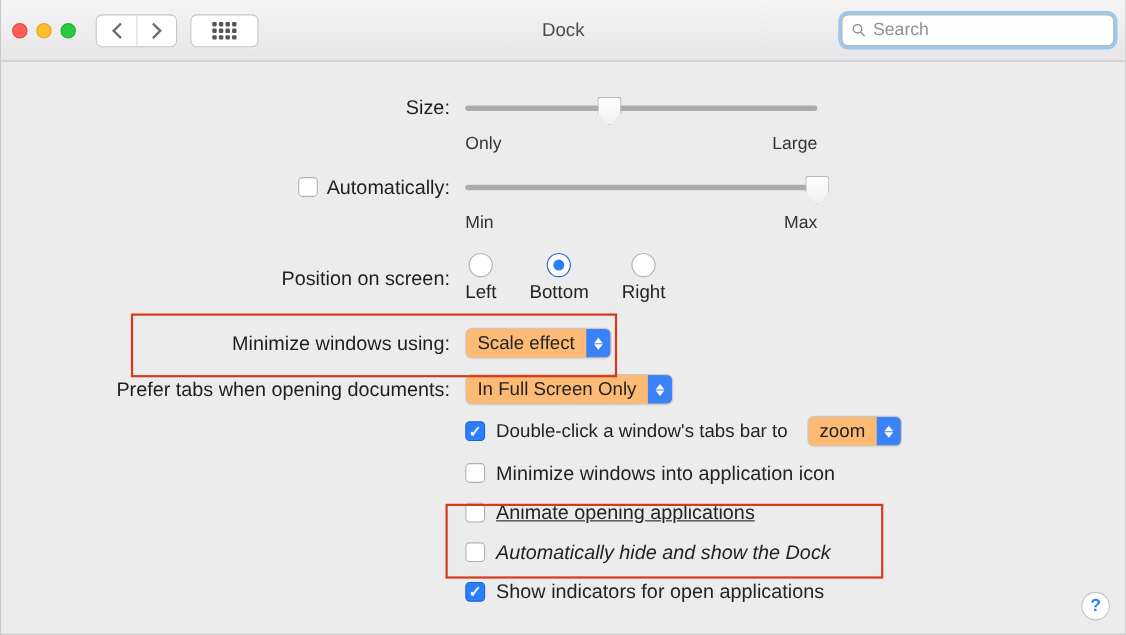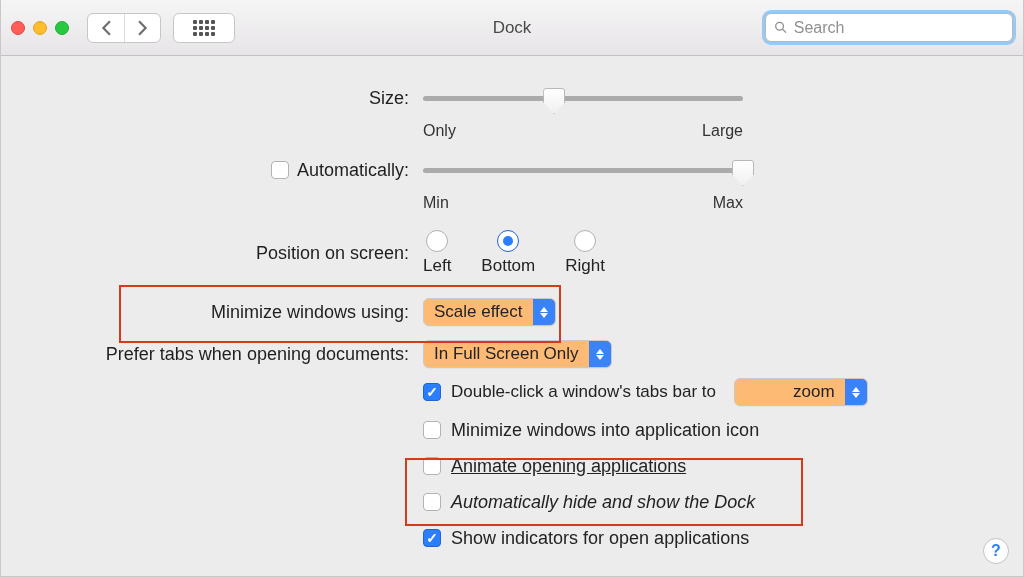--- a/index.html
+++ b/index.html
@@ -408,21 +408,21 @@
           </div>
       </div>
     </div>
   </div>
 
   <div class="row" style="margin-top:6px;">
     <div class="label-col"></div>
     <div class="value-col">
       <span class="cb checked"></span>
       <span style="margin:0 10px;">Double-click a window's tabs bar to</span>
-      <div class="popup" style="margin-left:8px;padding-left:48px;">
+      <div class="popup" style="margin-left:8px;">
         <div class="popup-label" style="min-width:62px;">zoom</div>
         <div class="arrows">
             <div class="up"></div>
             <div class="down"></div>
           </div>
       </div>
     </div>
   </div>
 
   <div class="row" style="margin-top:2px;">

